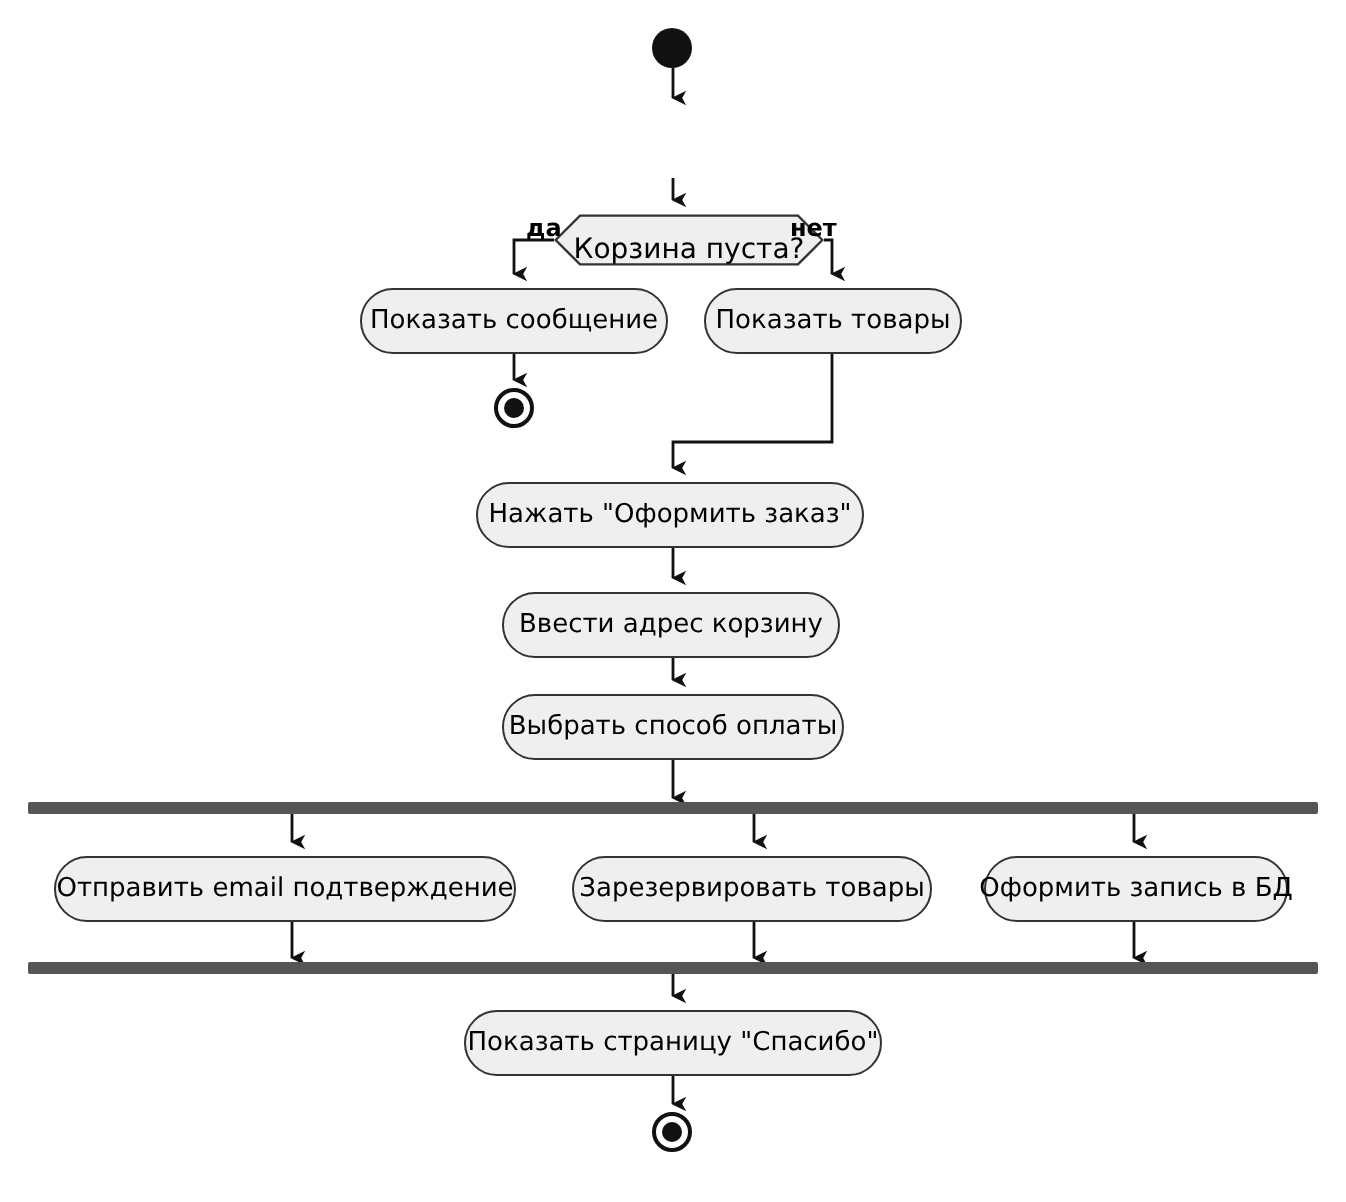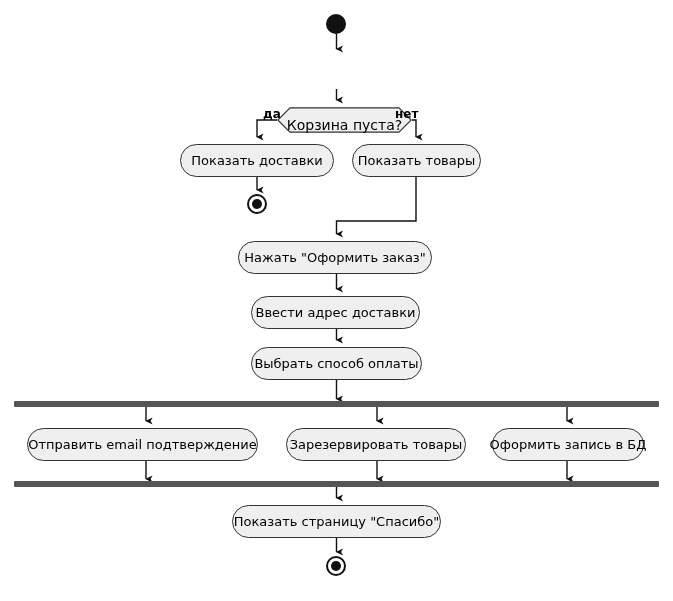--- a/index.html
+++ b/index.html
@@ -159,35 +159,35 @@
     <svg class="hexbg" viewBox="0 0 135 26" preserveAspectRatio="none">
       <polygon points="13,0.8 122,0.8 134.2,13 122,25.2 13,25.2 0.8,13" fill="#efefef" stroke="#333333" stroke-width="1.2"></polygon>
     </svg>
     <span class="dlabel">Корзина пуста?</span>
   </div>
 
   <div class="guard" style="left:263px; top:107px;">да</div>
   <div class="guard" style="left:395px; top:107px;">нет</div>
 
   <div class="activity" style="left:180px; top:144px; width:154px; height:33px;">
-    <span>Показать доставки</span>
+    <span>Показать сообщение</span>
   </div>
 
   <div class="activity" style="left:352px; top:144px; width:129px; height:33px;">
     <span>Показать товары</span>
   </div>
 
   <div class="end-node" style="left:247px; top:194px;"></div>
 
   <div class="activity" style="left:238px; top:241px; width:194px; height:33px;">
     <span>Нажать "Оформить заказ"</span>
   </div>
 
   <div class="activity" style="left:251px; top:296px; width:169px; height:33px;">
-    <span>Ввести адрес доставки</span>
+    <span>Ввести адрес корзину</span>
   </div>
 
   <div class="activity" style="left:251px; top:347px; width:171px; height:33px;">
     <span>Выбрать способ оплаты</span>
   </div>
 
   <div class="bar" style="left:14px; top:401px; width:645px;"></div>
 
   <div class="activity" style="left:27px; top:428px; width:231px; height:33px;">
     <span>Отправить email подтверждение</span>

